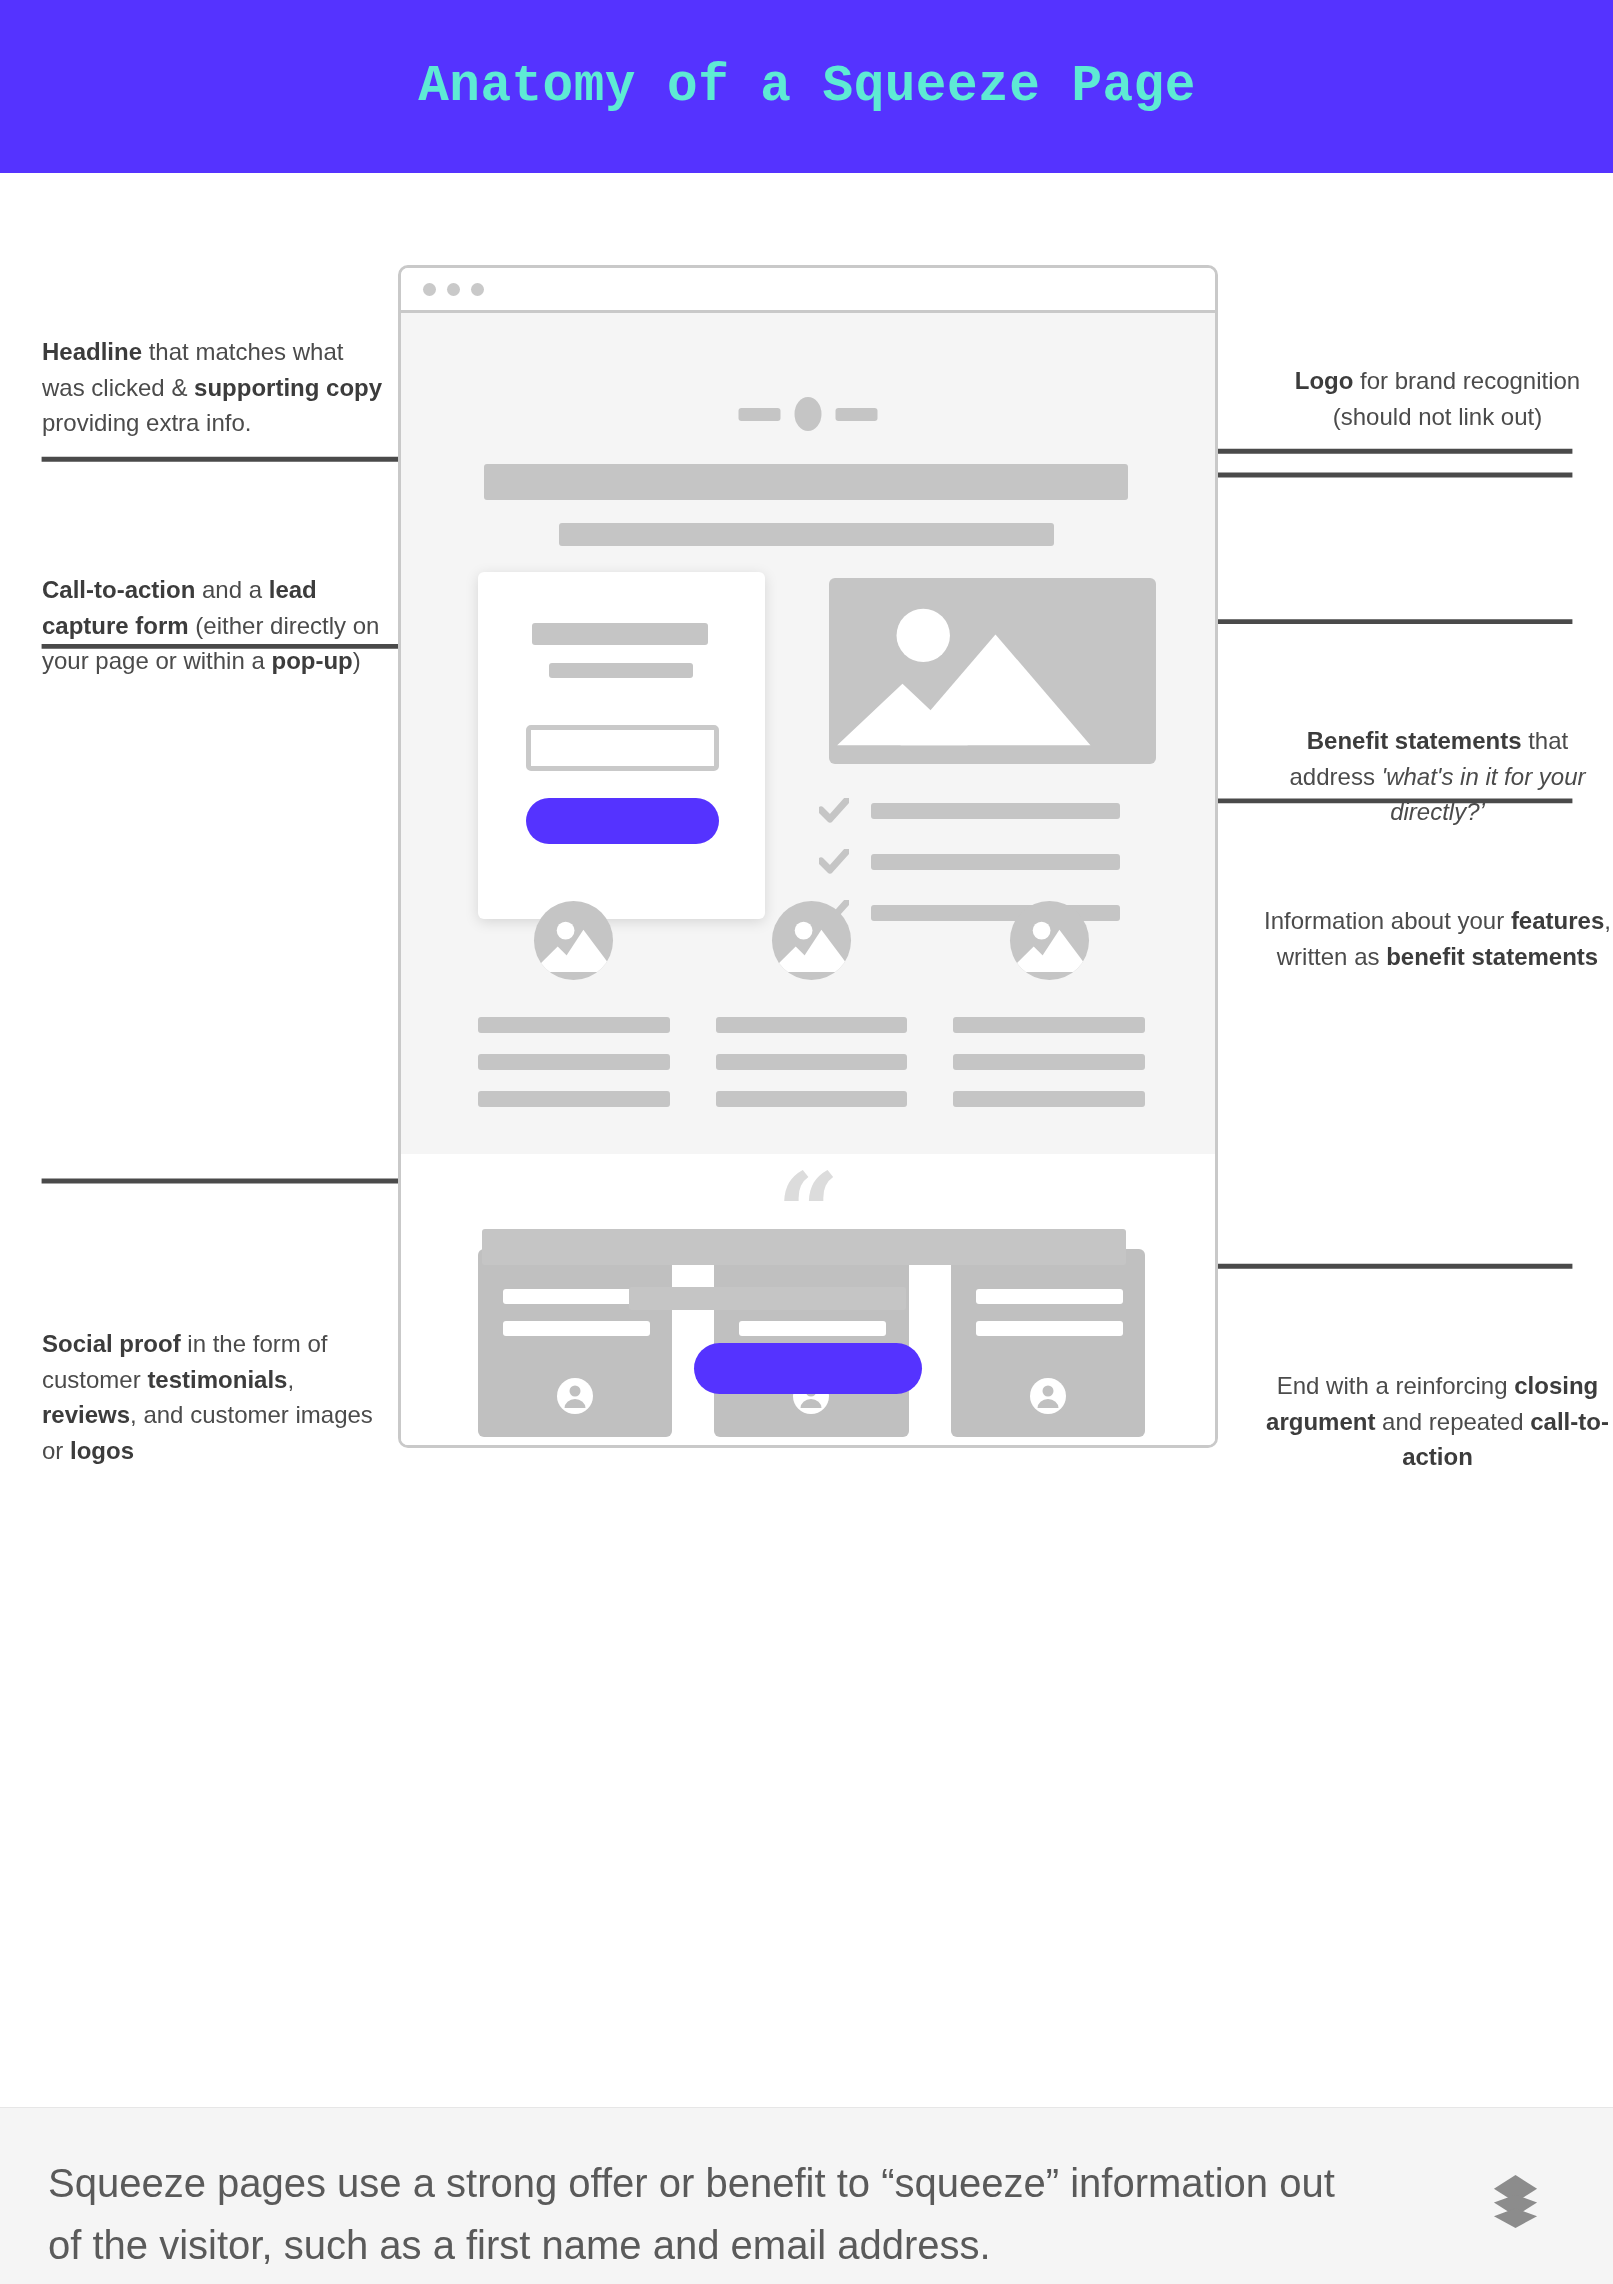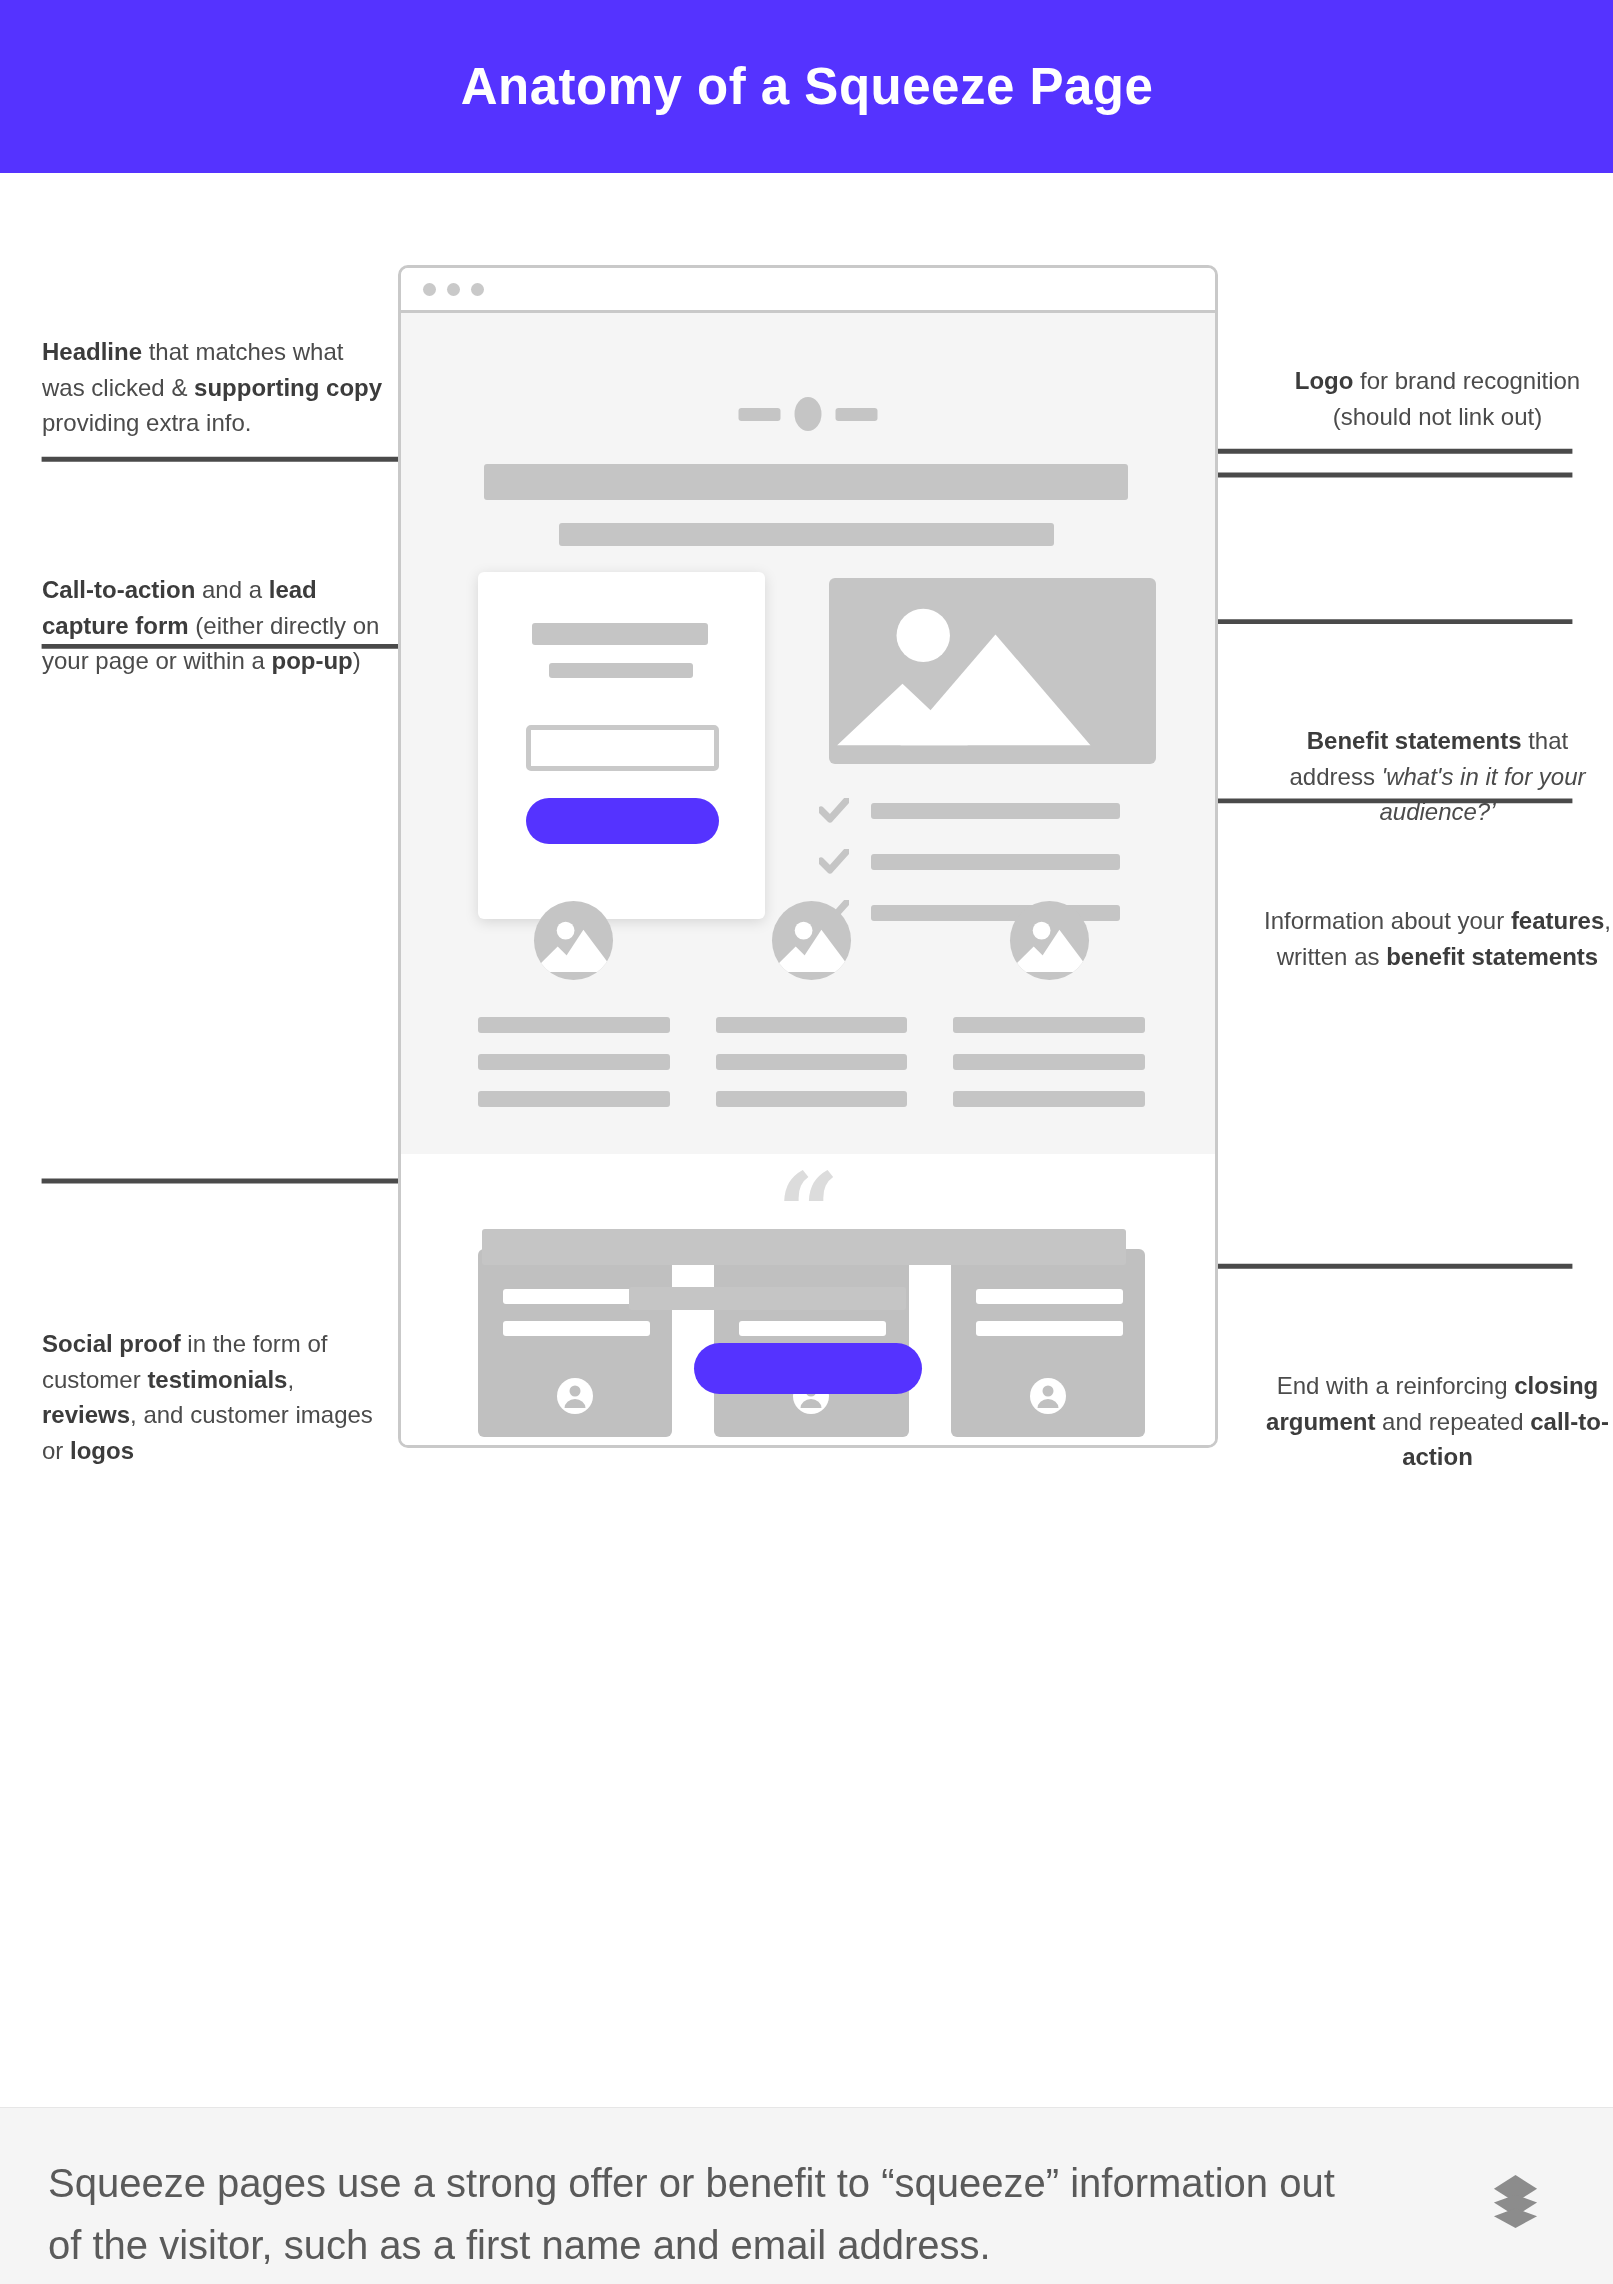--- a/index.html
+++ b/index.html
@@ -7,21 +7,21 @@
     width:1614px;height:2285px;position:relative;overflow:hidden;
     background:#ffffff;
     font-family:"Liberation Sans", sans-serif;
   }
   
   .header{
     position:absolute;left:0;top:0;width:1614px;height:173px;
     background:#5533ff;display:flex;align-items:center;justify-content:center;
   }
   .header-title{
-    color:#ffffff;font-family:Liberation Sans, sans-serif;font-weight:700;
+    color:#5eead4;font-family:Liberation Mono, monospace;font-weight:700;
     font-size:51px;letter-spacing:0.5px;
   }
   
   .canvas{position:absolute;left:0;top:173px;width:1614px;height:1934px;background:#fff;}
   
   .browser{
     position:absolute;left:398px;top:92px;width:820px;height:1183px;
     border:3px solid #c9c9c9;border-radius:10px;background:#fff;overflow:hidden;
     box-sizing:border-box;
   }
@@ -168,21 +168,21 @@
   <div class="note note-left" style="top:1153px;">
     <b>Social proof</b><span> in the form of customer </span><b>testimonials</b><span>, </span><b>reviews</b><span>, and customer images or </span><b>logos</b>
   </div>
 
   <div class="note note-right" style="top:190px;">
     <b>Logo</b><span> for brand recognition (should not link out)</span>
   </div>
 
 
   <div class="note note-right" style="top:550px;">
-    <b>Benefit statements</b><span> that address </span><i>'what's in it for your audience?’</i>
+    <b>Benefit statements</b><span> that address </span><i>'what's in it for your directly?’</i>
   </div>
 
   <div class="note note-right" style="top:730px;">
     <span>Information about your </span><b>features</b><span>, written as </span><b>benefit statements</b>
   </div>
 
   <div class="note note-right" style="top:1195px;">
     <span>End with a reinforcing </span><b>closing argument</b><span> and repeated </span><b>call-to-action</b>
   </div>
 

